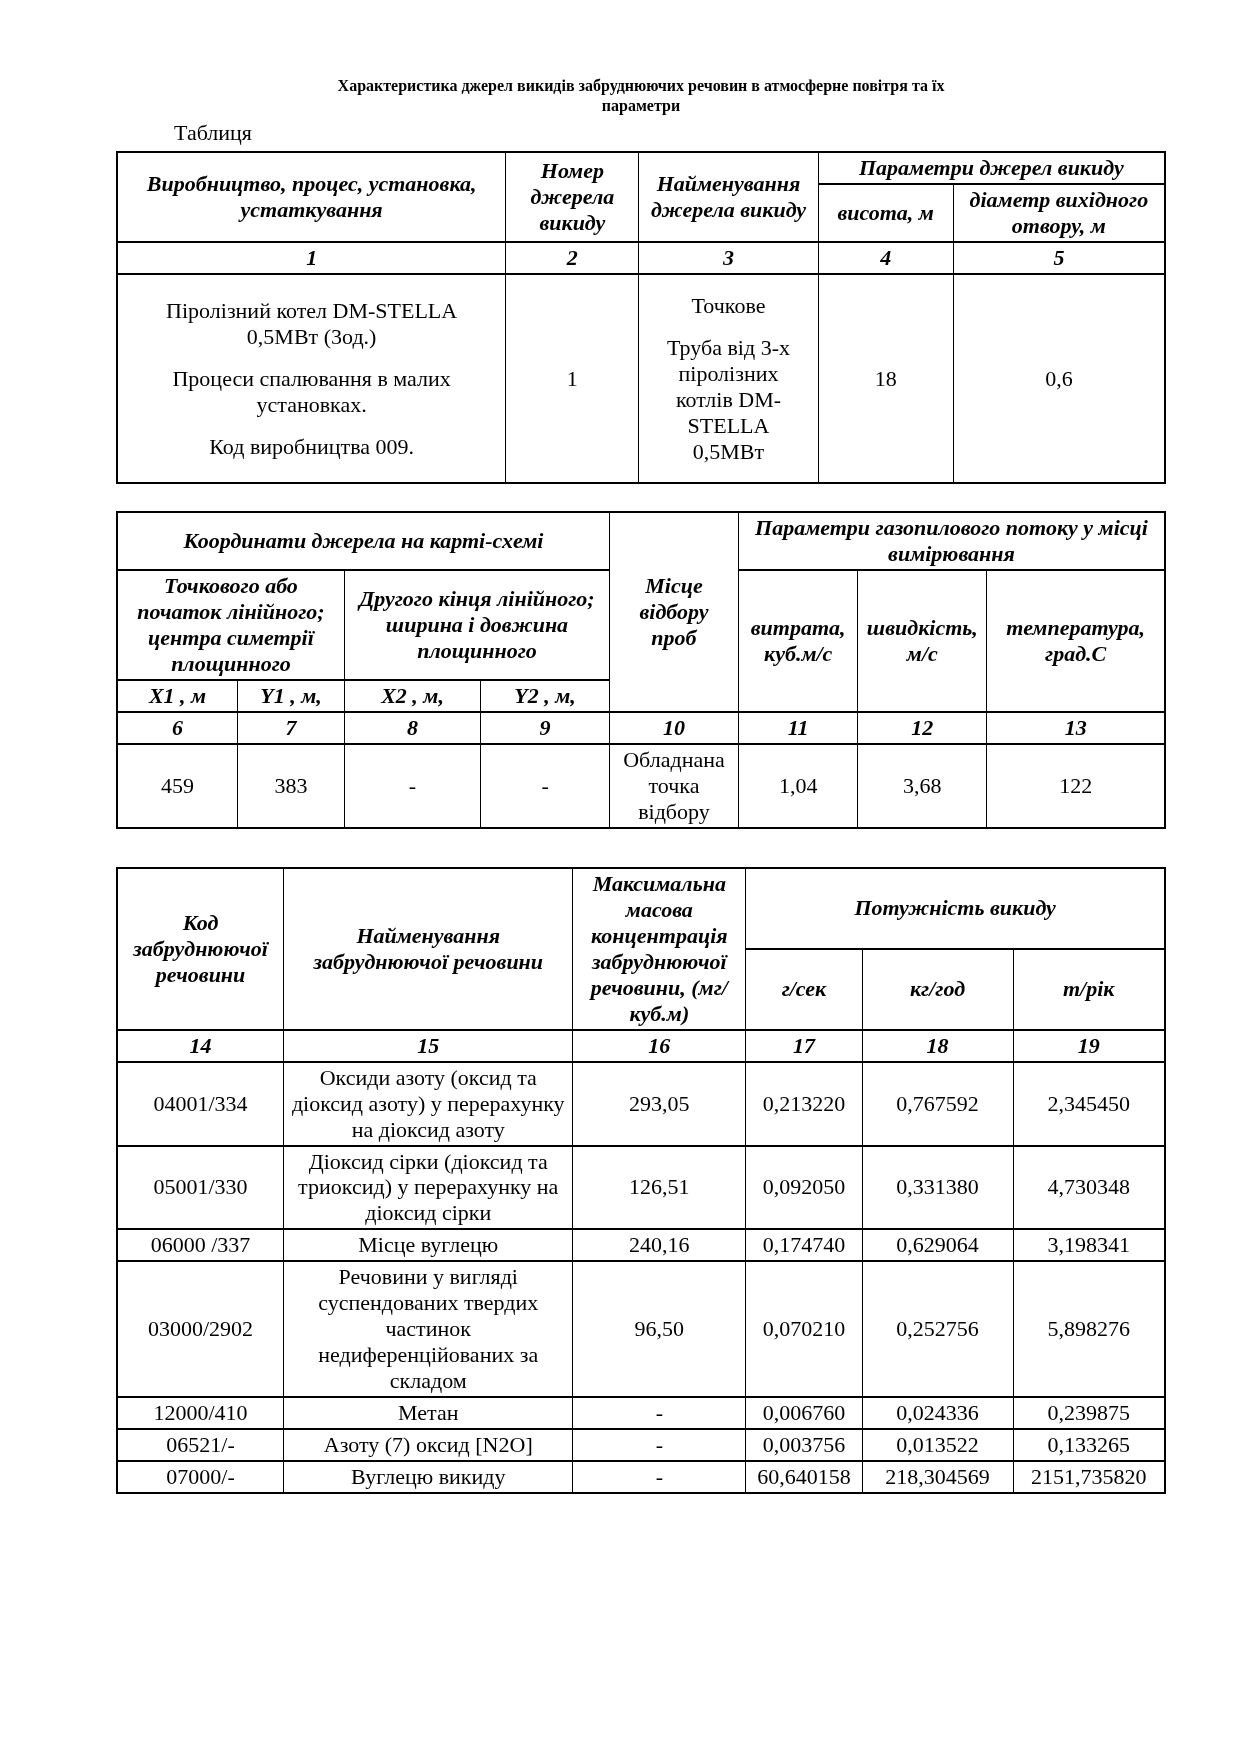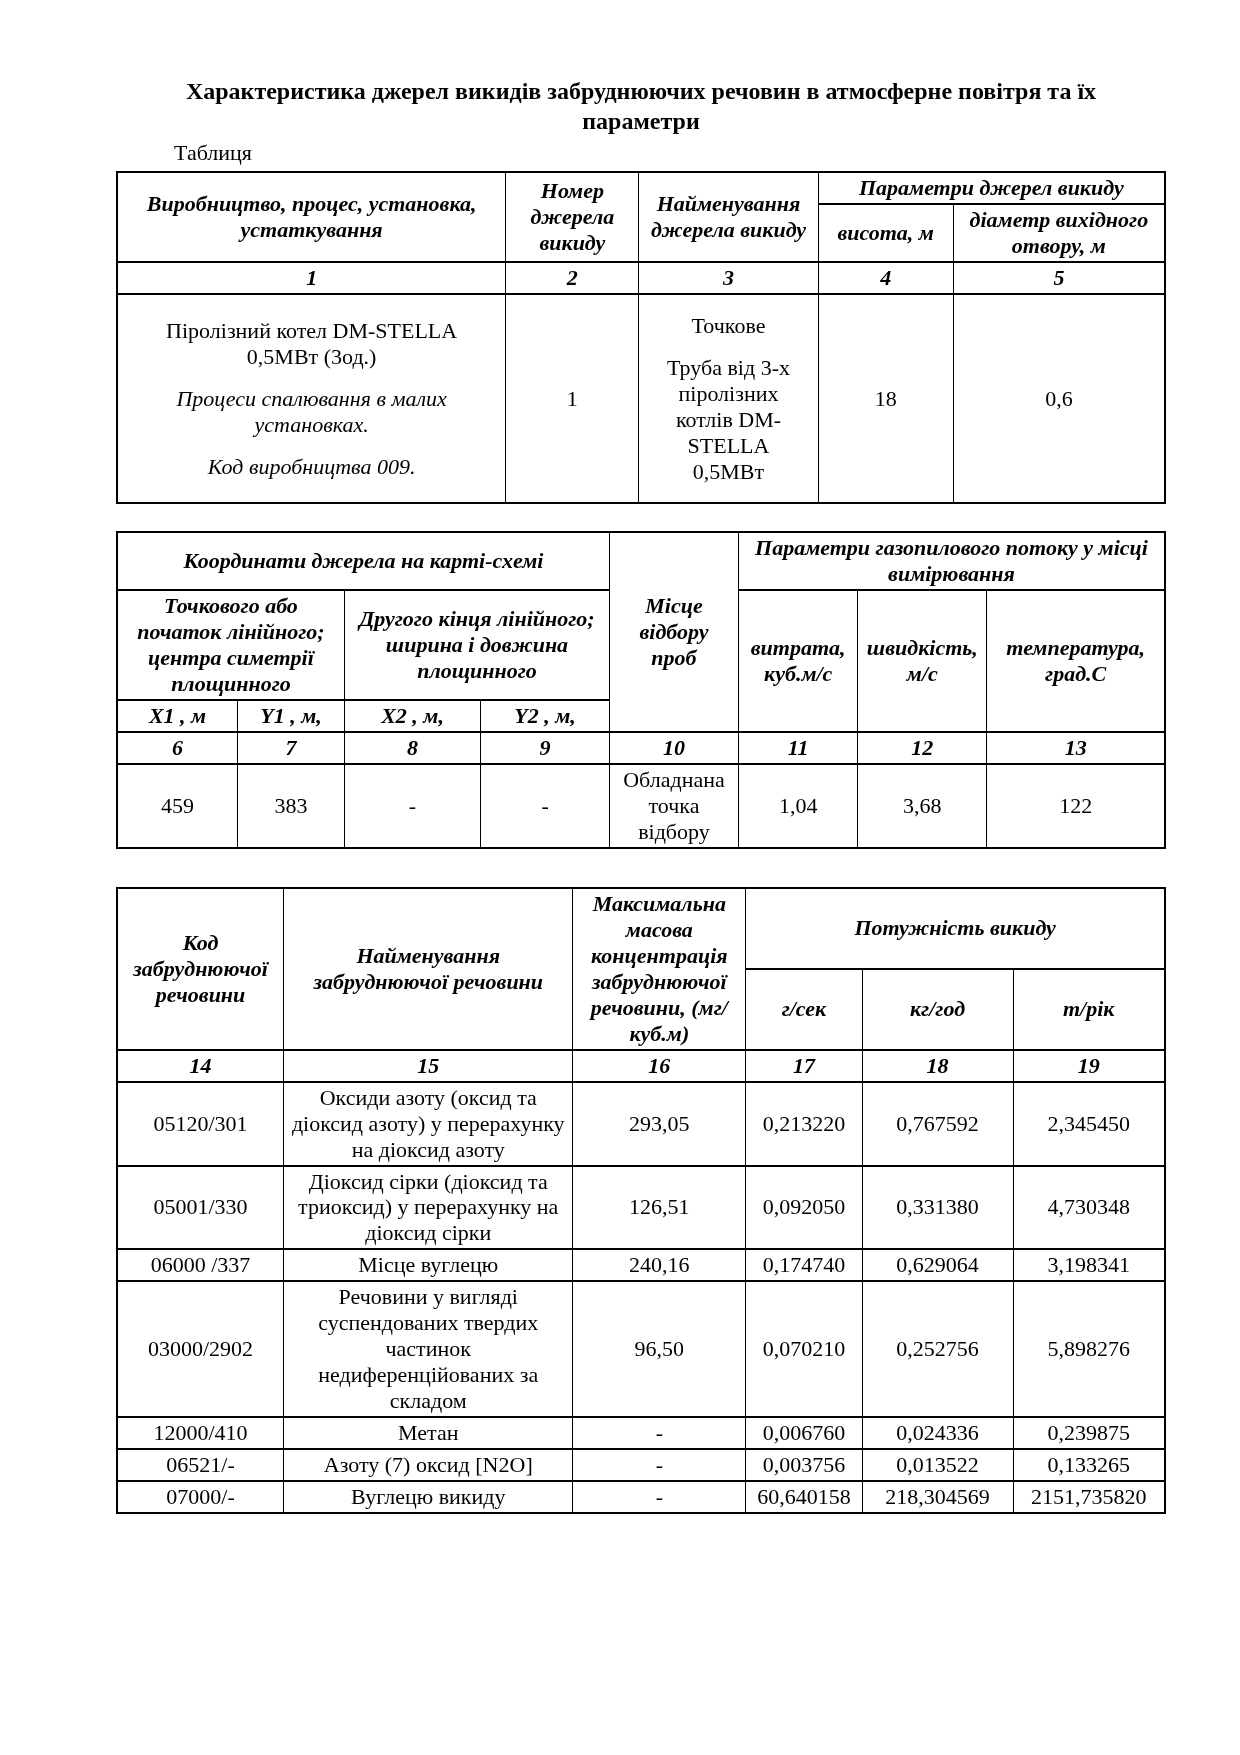--- a/index.html
+++ b/index.html
@@ -9,21 +9,21 @@
     height: 1755px;
     background: #ffffff;
     color: #000000;
     font-family: "Liberation Serif", serif;
     overflow: hidden;
   }
   .page {
     padding: 76px 74px 0 116px; 
   }
   .doc-title {
-    font-size: 24px;
+    font-size: 16px;
     font-weight: bold;
     text-align: center;
     line-height: 1.25;
     margin: 0 0 4px 0;
     white-space: pre-line;
   }
   .table-label {
     font-size: 22px;
     line-height: 1.18;
     margin: 0 0 5px 58px;
@@ -39,21 +39,21 @@
     border-width: 2px 1.5px;
     text-align: center;
     vertical-align: middle;
     font-size: 22px;
     line-height: 1.18;
     padding: 2px 7px;
     overflow: hidden;
   }
   .h { font-weight: bold; font-style: italic; }           
   .nums td { font-weight: bold; font-style: italic; height: 30px; border-bottom-width: 2.5px; border-top-width: 2.5px; }
-  .note { font-style: italic; }
+  .note { }
   .t2 { margin-top: 27px; }
   .t3 { margin-top: 38px; }
   .cellblock p { margin: 16px; }
 </style>
 </head>
 <body>
 
 <div class="page">
 
   <h1 class="doc-title">Характеристика джерел викидів забруднюючих речовин в атмосферне повітря та їх
@@ -180,21 +180,21 @@
       </tr>
       <tr class="nums">
         <td>14</td>
         <td>15</td>
         <td>16</td>
         <td>17</td>
         <td>18</td>
         <td>19</td>
       </tr>
       <tr>
-        <td>05120/301</td>
+        <td>04001/334</td>
         <td>Оксиди азоту (оксид та діоксид азоту) у перерахунку на діоксид азоту</td>
         <td>293,05</td>
         <td>0,213220</td>
         <td>0,767592</td>
         <td>2,345450</td>
       </tr>
       <tr>
         <td>05001/330</td>
         <td>Діоксид сірки (діоксид та триоксид) у перерахунку на діоксид сірки</td>
         <td>126,51</td>

